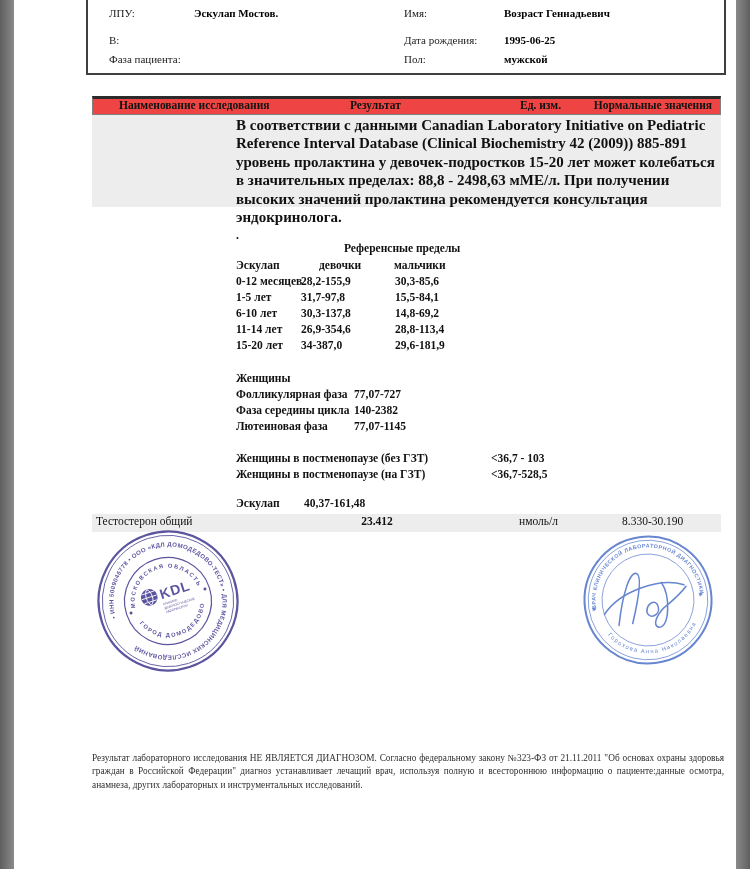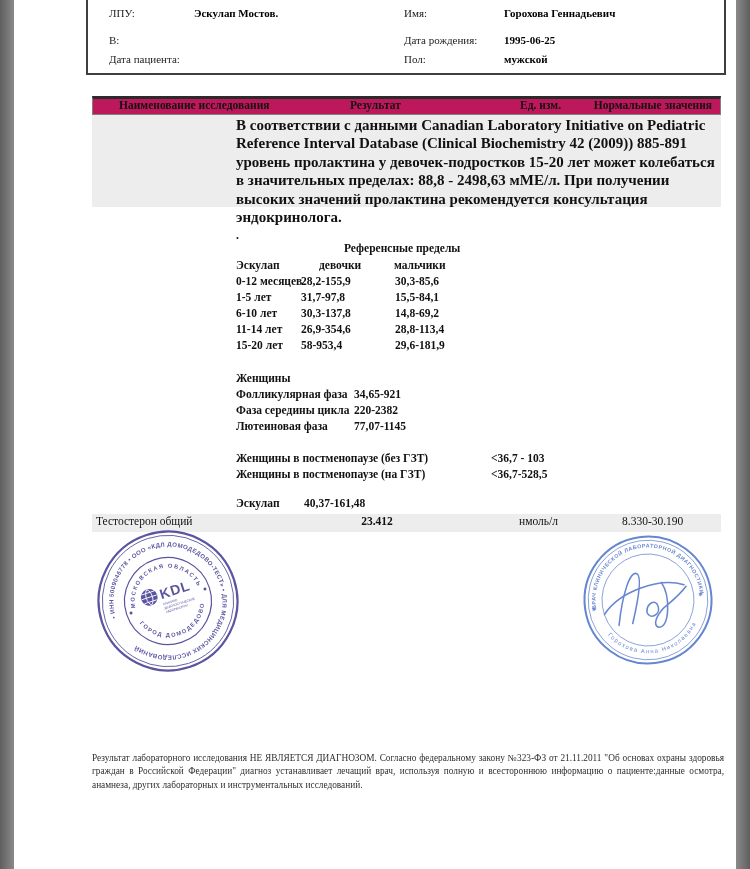--- a/index.html
+++ b/index.html
@@ -12,21 +12,21 @@
 
   
   .patient-box{position:absolute;left:72px;top:-12px;width:636px;height:83px;
                border:2px solid #3f3f3f;background:#fff;}
   .pfield{position:absolute;font-size:11px;white-space:nowrap;}
   .plabel{color:#222;}
   .pvalue{font-weight:bold;color:#000;}
 
   
   .thead{position:absolute;left:78px;top:96px;width:627px;height:15px;
-         background:#be185d;border-top:3px solid #2b2b2b;border-bottom:1px solid #808080;
+         background:#ef4444;border-top:3px solid #2b2b2b;border-bottom:1px solid #808080;
          border-left:1px solid #808080;border-right:1px solid #808080;}
   .thead span{position:absolute;top:0px;font-weight:bold;font-size:11.5px;white-space:nowrap;}
   .note-block{position:absolute;left:78px;top:115px;width:629px;height:92px;background:#ededed;}
   .note-text{position:absolute;left:144px;top:1px;width:486px;font-weight:bold;
              font-size:15px;line-height:18.4px;text-align:left;}
   .rrow{position:absolute;left:78px;width:629px;height:18px;}
   .rrow .rname{position:absolute;left:4px;top:1px;font-size:11.5px;white-space:nowrap;}
   .rrow .rresult{position:absolute;left:255px;top:1px;width:60px;text-align:center;
                  font-weight:bold;font-size:11.5px;}
   .rrow .runit{position:absolute;left:427px;top:1px;font-size:11.5px;}
@@ -52,25 +52,25 @@
 <div class="gutter left"></div>
 <div class="gutter right"></div>
 
 <div class="page">
 
   <div class="patient-box">
     <span class="pfield plabel" style="left:21px;top:17px">ЛПУ:</span>
     <span class="pfield pvalue" style="left:106px;top:17px">Эскулап Мостов.</span>
     <span class="pfield plabel" style="left:21px;top:44px">В:</span>
     <span class="pfield pvalue" style="left:106px;top:44px"></span>
-    <span class="pfield plabel" style="left:21px;top:63px">Дата пациента:</span>
+    <span class="pfield plabel" style="left:21px;top:63px">Фаза пациента:</span>
     <span class="pfield pvalue" style="left:106px;top:63px"></span>
 
     <span class="pfield plabel" style="left:316px;top:17px">Имя:</span>
-    <span class="pfield pvalue" style="left:416px;top:17px">Горохова Геннадьевич</span>
+    <span class="pfield pvalue" style="left:416px;top:17px">Возраст Геннадьевич</span>
     <span class="pfield plabel" style="left:316px;top:44px">Дата рождения:</span>
     <span class="pfield pvalue" style="left:416px;top:44px">1995-06-25</span>
     <span class="pfield plabel" style="left:316px;top:63px">Пол:</span>
     <span class="pfield pvalue" style="left:416px;top:63px">мужской</span>
   </div>
 
   <div class="thead">
     <span style="left:26px">Наименование исследования</span>
     <span style="left:257px">Результат</span>
     <span style="left:427px">Ед. изм.</span>
@@ -100,29 +100,29 @@
 
   <span class="abs" style="left:222px;top:307px">6-10 лет</span>
   <span class="abs" style="left:287px;top:307px">30,3-137,8</span>
   <span class="abs" style="left:381px;top:307px">14,8-69,2</span>
 
   <span class="abs" style="left:222px;top:323px">11-14 лет</span>
   <span class="abs" style="left:287px;top:323px">26,9-354,6</span>
   <span class="abs" style="left:381px;top:323px">28,8-113,4</span>
 
   <span class="abs" style="left:222px;top:339px">15-20 лет</span>
-  <span class="abs" style="left:287px;top:339px">58-953,4</span>
+  <span class="abs" style="left:287px;top:339px">34-387,0</span>
   <span class="abs" style="left:381px;top:339px">29,6-181,9</span>
 
   <span class="abs" style="left:222px;top:372px">Женщины</span>
 
   <span class="abs" style="left:222px;top:388px">Фолликулярная фаза</span>
-  <span class="abs" style="left:340px;top:388px">34,65-921</span>
+  <span class="abs" style="left:340px;top:388px">77,07-727</span>
   <span class="abs" style="left:222px;top:404px">Фаза середины цикла</span>
-  <span class="abs" style="left:340px;top:404px">220-2382</span>
+  <span class="abs" style="left:340px;top:404px">140-2382</span>
   <span class="abs" style="left:222px;top:420px">Лютеиновая фаза</span>
   <span class="abs" style="left:340px;top:420px">77,07-1145</span>
 
   <span class="abs" style="left:222px;top:452px">Женщины в постменопаузе (без ГЗТ)</span>
   <span class="abs" style="left:477px;top:452px">&lt;36,7 - 103</span>
   <span class="abs" style="left:222px;top:468px">Женщины в постменопаузе (на ГЗТ)</span>
   <span class="abs" style="left:477px;top:468px">&lt;36,7-528,5</span>
 
   <span class="abs" style="left:222px;top:497px">Эскулап</span>
   <span class="abs" style="left:290px;top:497px">40,37-161,48</span>

